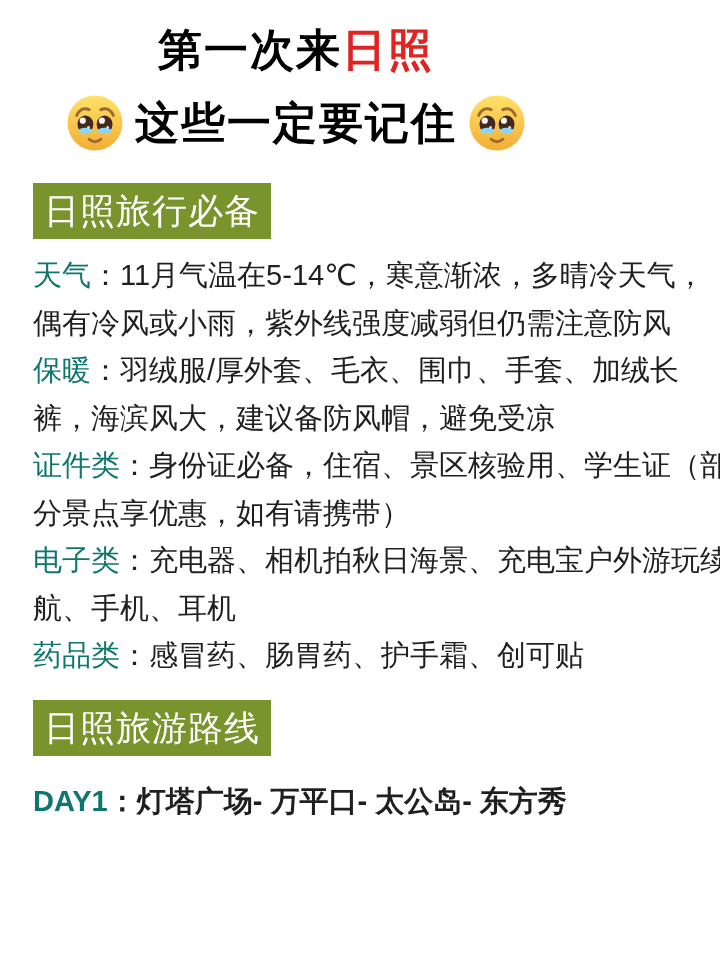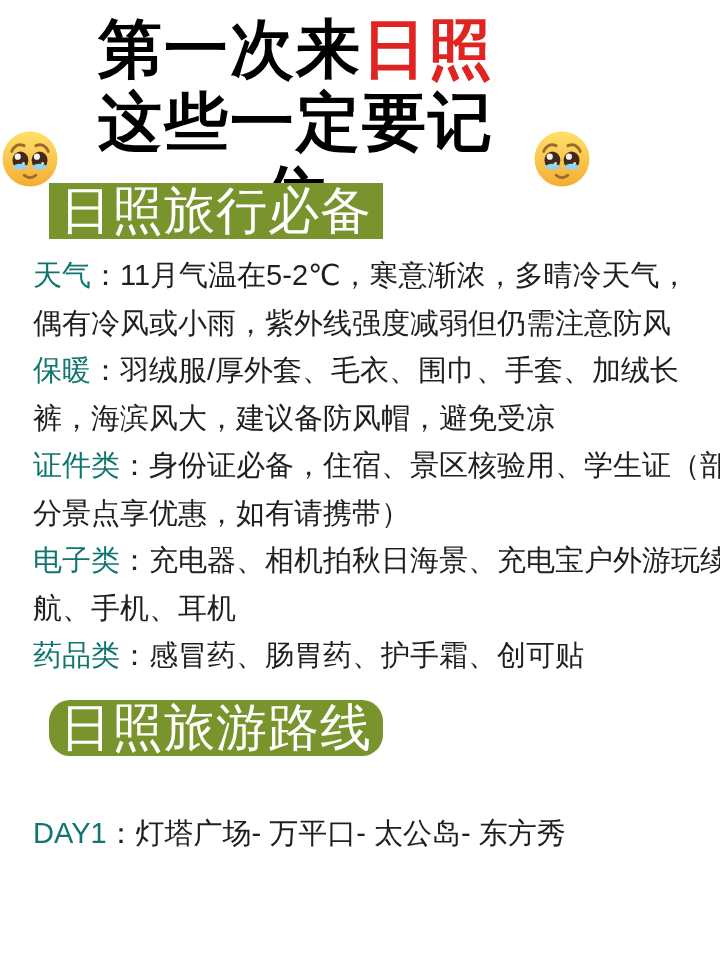--- a/index.html
+++ b/index.html
@@ -13,61 +13,61 @@
   }
 
   
   .title {
     position: absolute;
     top: 13px;
     left: 0;
     width: 592px;
     text-align: center;
     color: #000000;
-    font-size: 64px;
+    font-size: 44px;
     font-weight: 900;
     line-height: 73px;
     letter-spacing: 2px;
   }
   .title .hl { color: #e02421; }
   .title-line2 {
     display: flex;
     align-items: center;
     justify-content: center;
     gap: 10px;
   }
   .emoji { width: 60px; height: 60px; flex: 0 0 auto; }
 
   
   .badge {
     position: absolute;
-    left: 49px;
+    left: 33px;
     height: 56px;
     line-height: 56px;
     padding: 0 11px;
     background: #7a942d;
     color: #ffffff;
-    font-size: 51px;
+    font-size: 35px;
     letter-spacing: 1px;
     white-space: nowrap;
   }
   #badge-essentials { top: 183px; }
-  #badge-routes     { top: 700px; border-radius: 21px; }
+  #badge-routes     { top: 700px; }
 
   
   .textblock {
     position: absolute;
     left: 33px;
     color: #1f1f1f;
     font-size: 29px;
     line-height: 47.5px;
     white-space: nowrap;
   }
   #essentials { top: 252px; }
-  #routes     { top: 810px; }
+  #routes     { top: 778px; font-weight: bold; }
   .tline { height: 47.5px; }
   .lbl { color: #0f766e; }
 </style>
 </head>
 <body>
 
 <div class="title">
   <div>
     <span>第一次来</span><span class="hl">日照</span>
   </div>
@@ -113,21 +113,21 @@
       <circle cx="51.2" cy="41.2" r="1.7" fill="#ffffff" opacity="0.8"></circle>
       <path d="M29 55.5 Q36 61.5 43 55.5" stroke="#9c6a2d" stroke-width="3.4" fill="none" stroke-linecap="round"></path>
     </svg>
   </div>
 </div>
 
 <div class="badge" id="badge-essentials">日照旅行必备</div>
 
 <div class="textblock" id="essentials">
   <div>
-    <div class="tline"><span class="lbl">天气</span><span>：</span><span>11月气温在5-2℃，寒意渐浓，多晴冷天气，</span></div>
+    <div class="tline"><span class="lbl">天气</span><span>：</span><span>11月气温在5-14℃，寒意渐浓，多晴冷天气，</span></div>
     <div class="tline">偶有冷风或小雨，紫外线强度减弱但仍需注意防风</div>
   </div>
   <div>
     <div class="tline"><span class="lbl">保暖</span><span>：</span><span>羽绒服/厚外套、毛衣、围巾、手套、加绒长</span></div>
     <div class="tline">裤，海滨风大，建议备防风帽，避免受凉</div>
   </div>
   <div>
     <div class="tline"><span class="lbl">证件类</span><span>：</span><span>身份证必备，住宿、景区核验用、学生证（部</span></div>
     <div class="tline">分景点享优惠，如有请携带）</div>
   </div>

